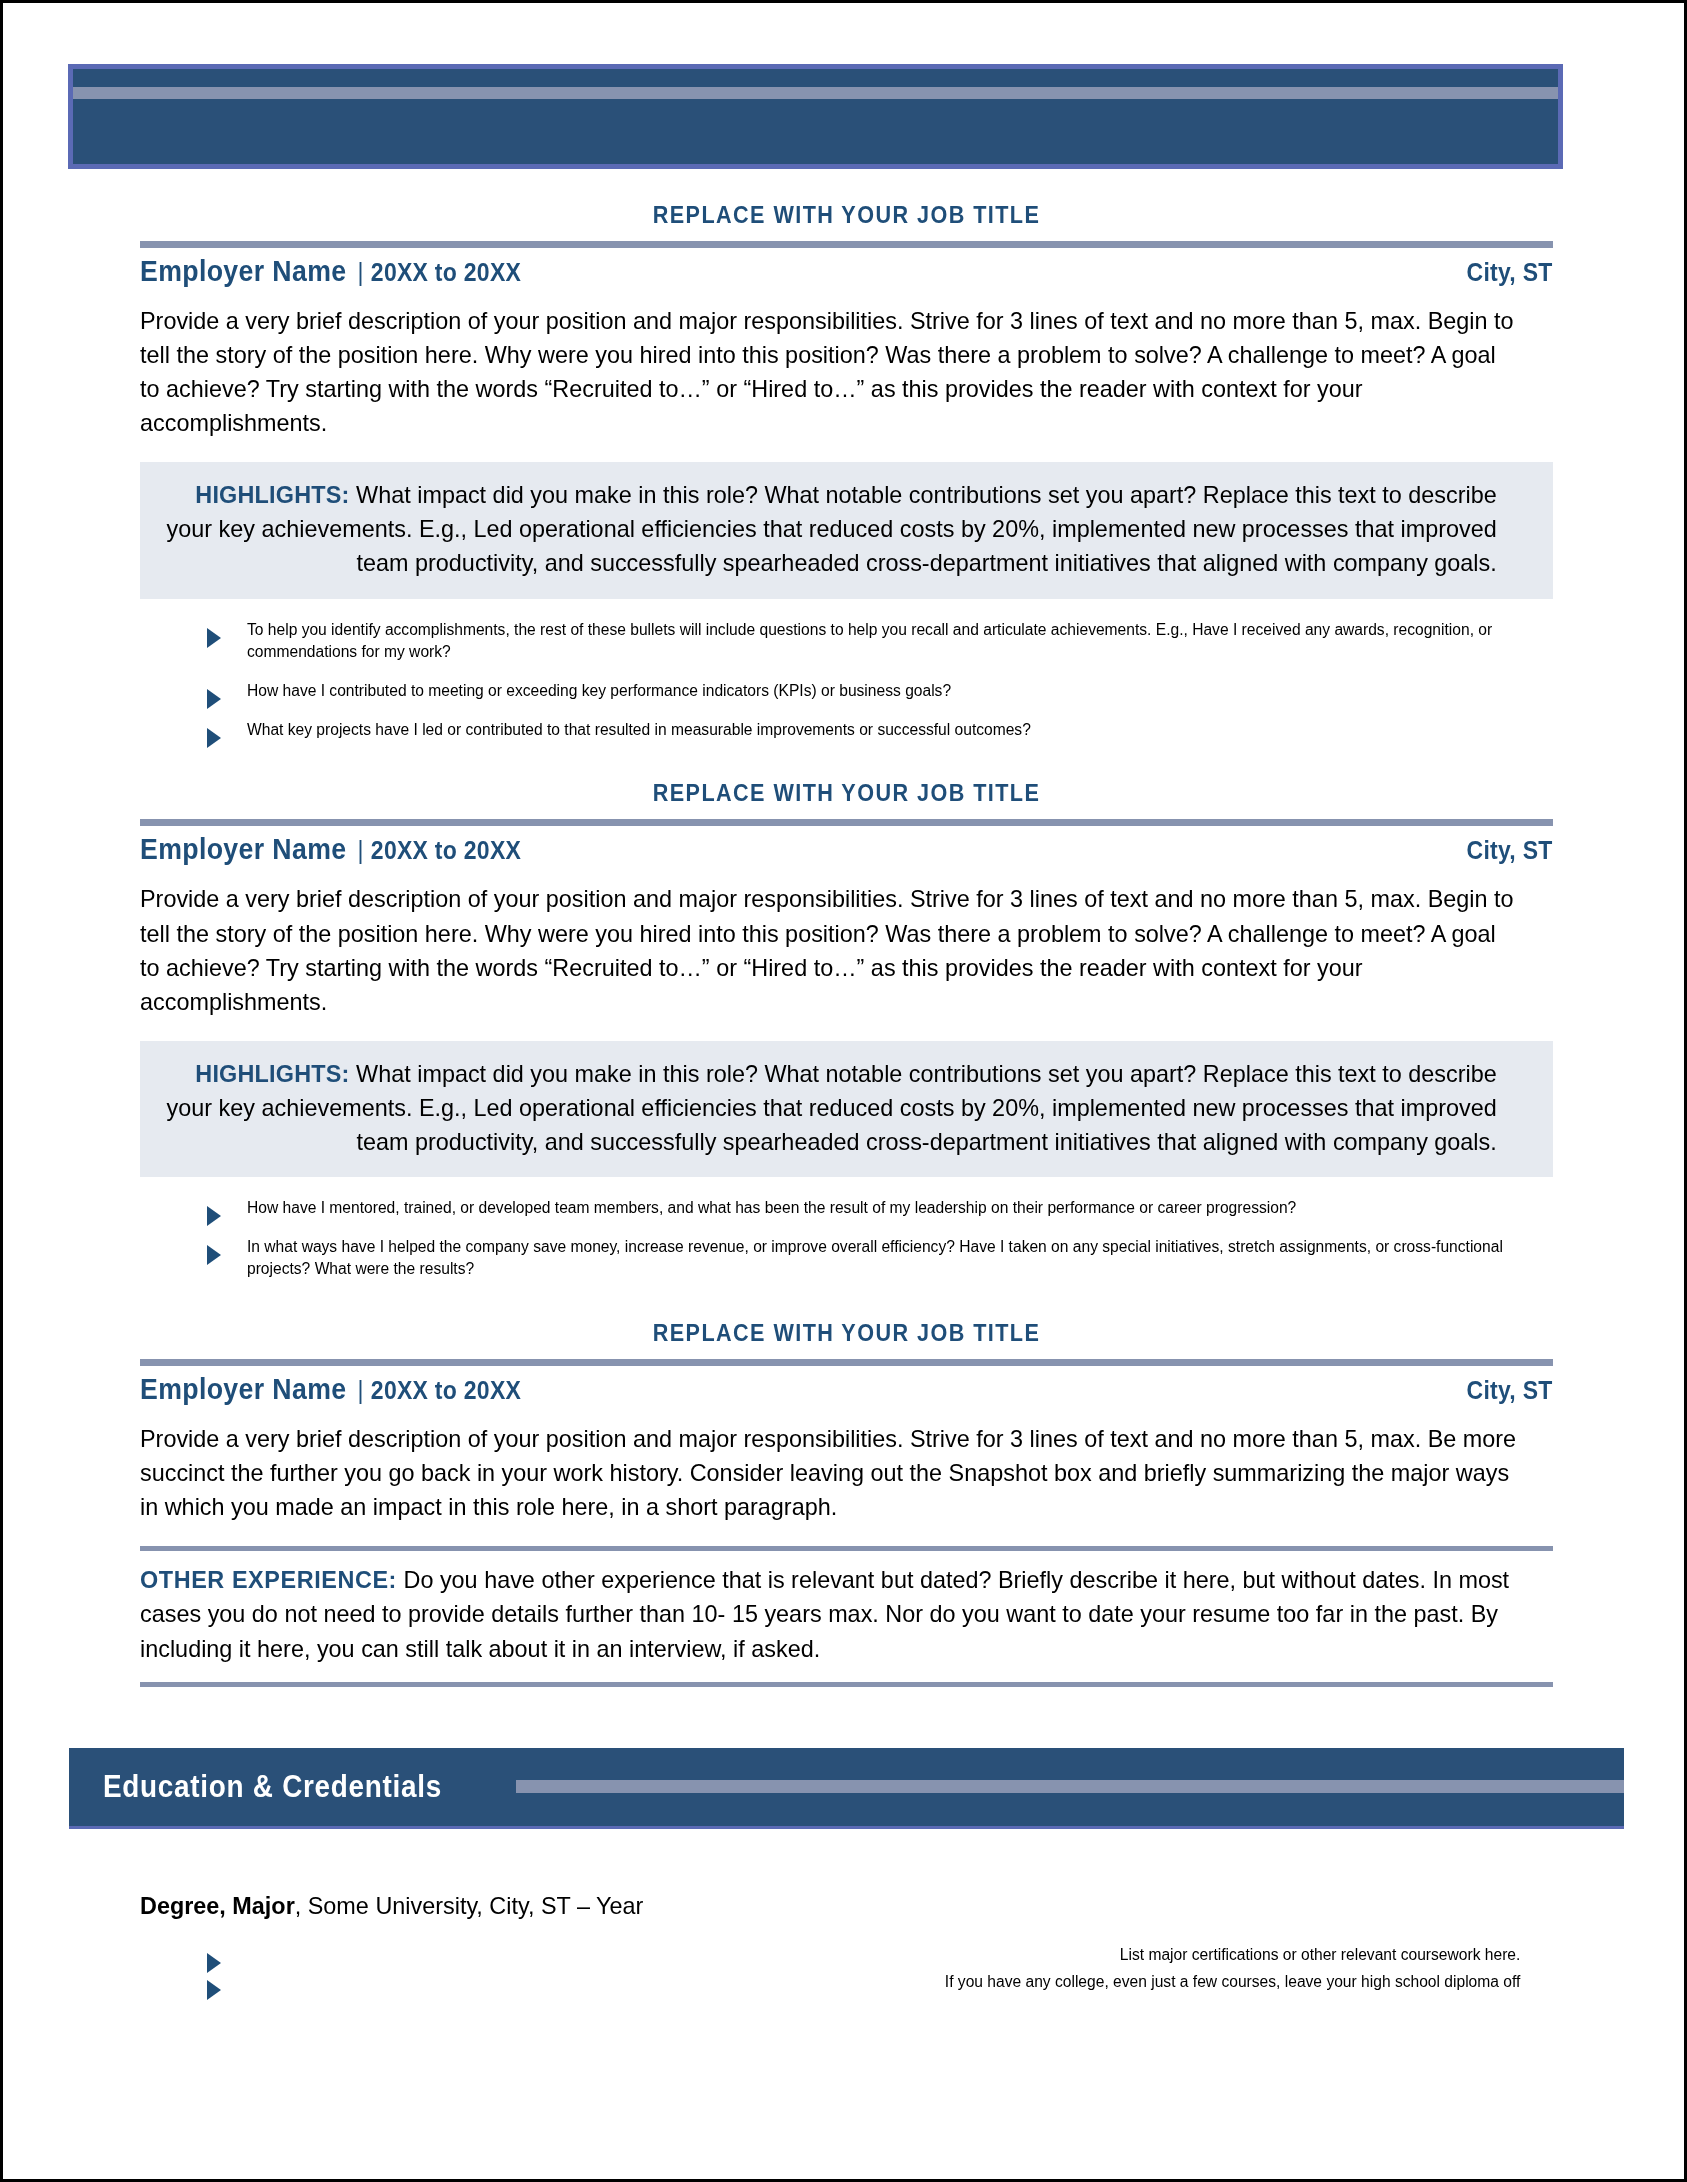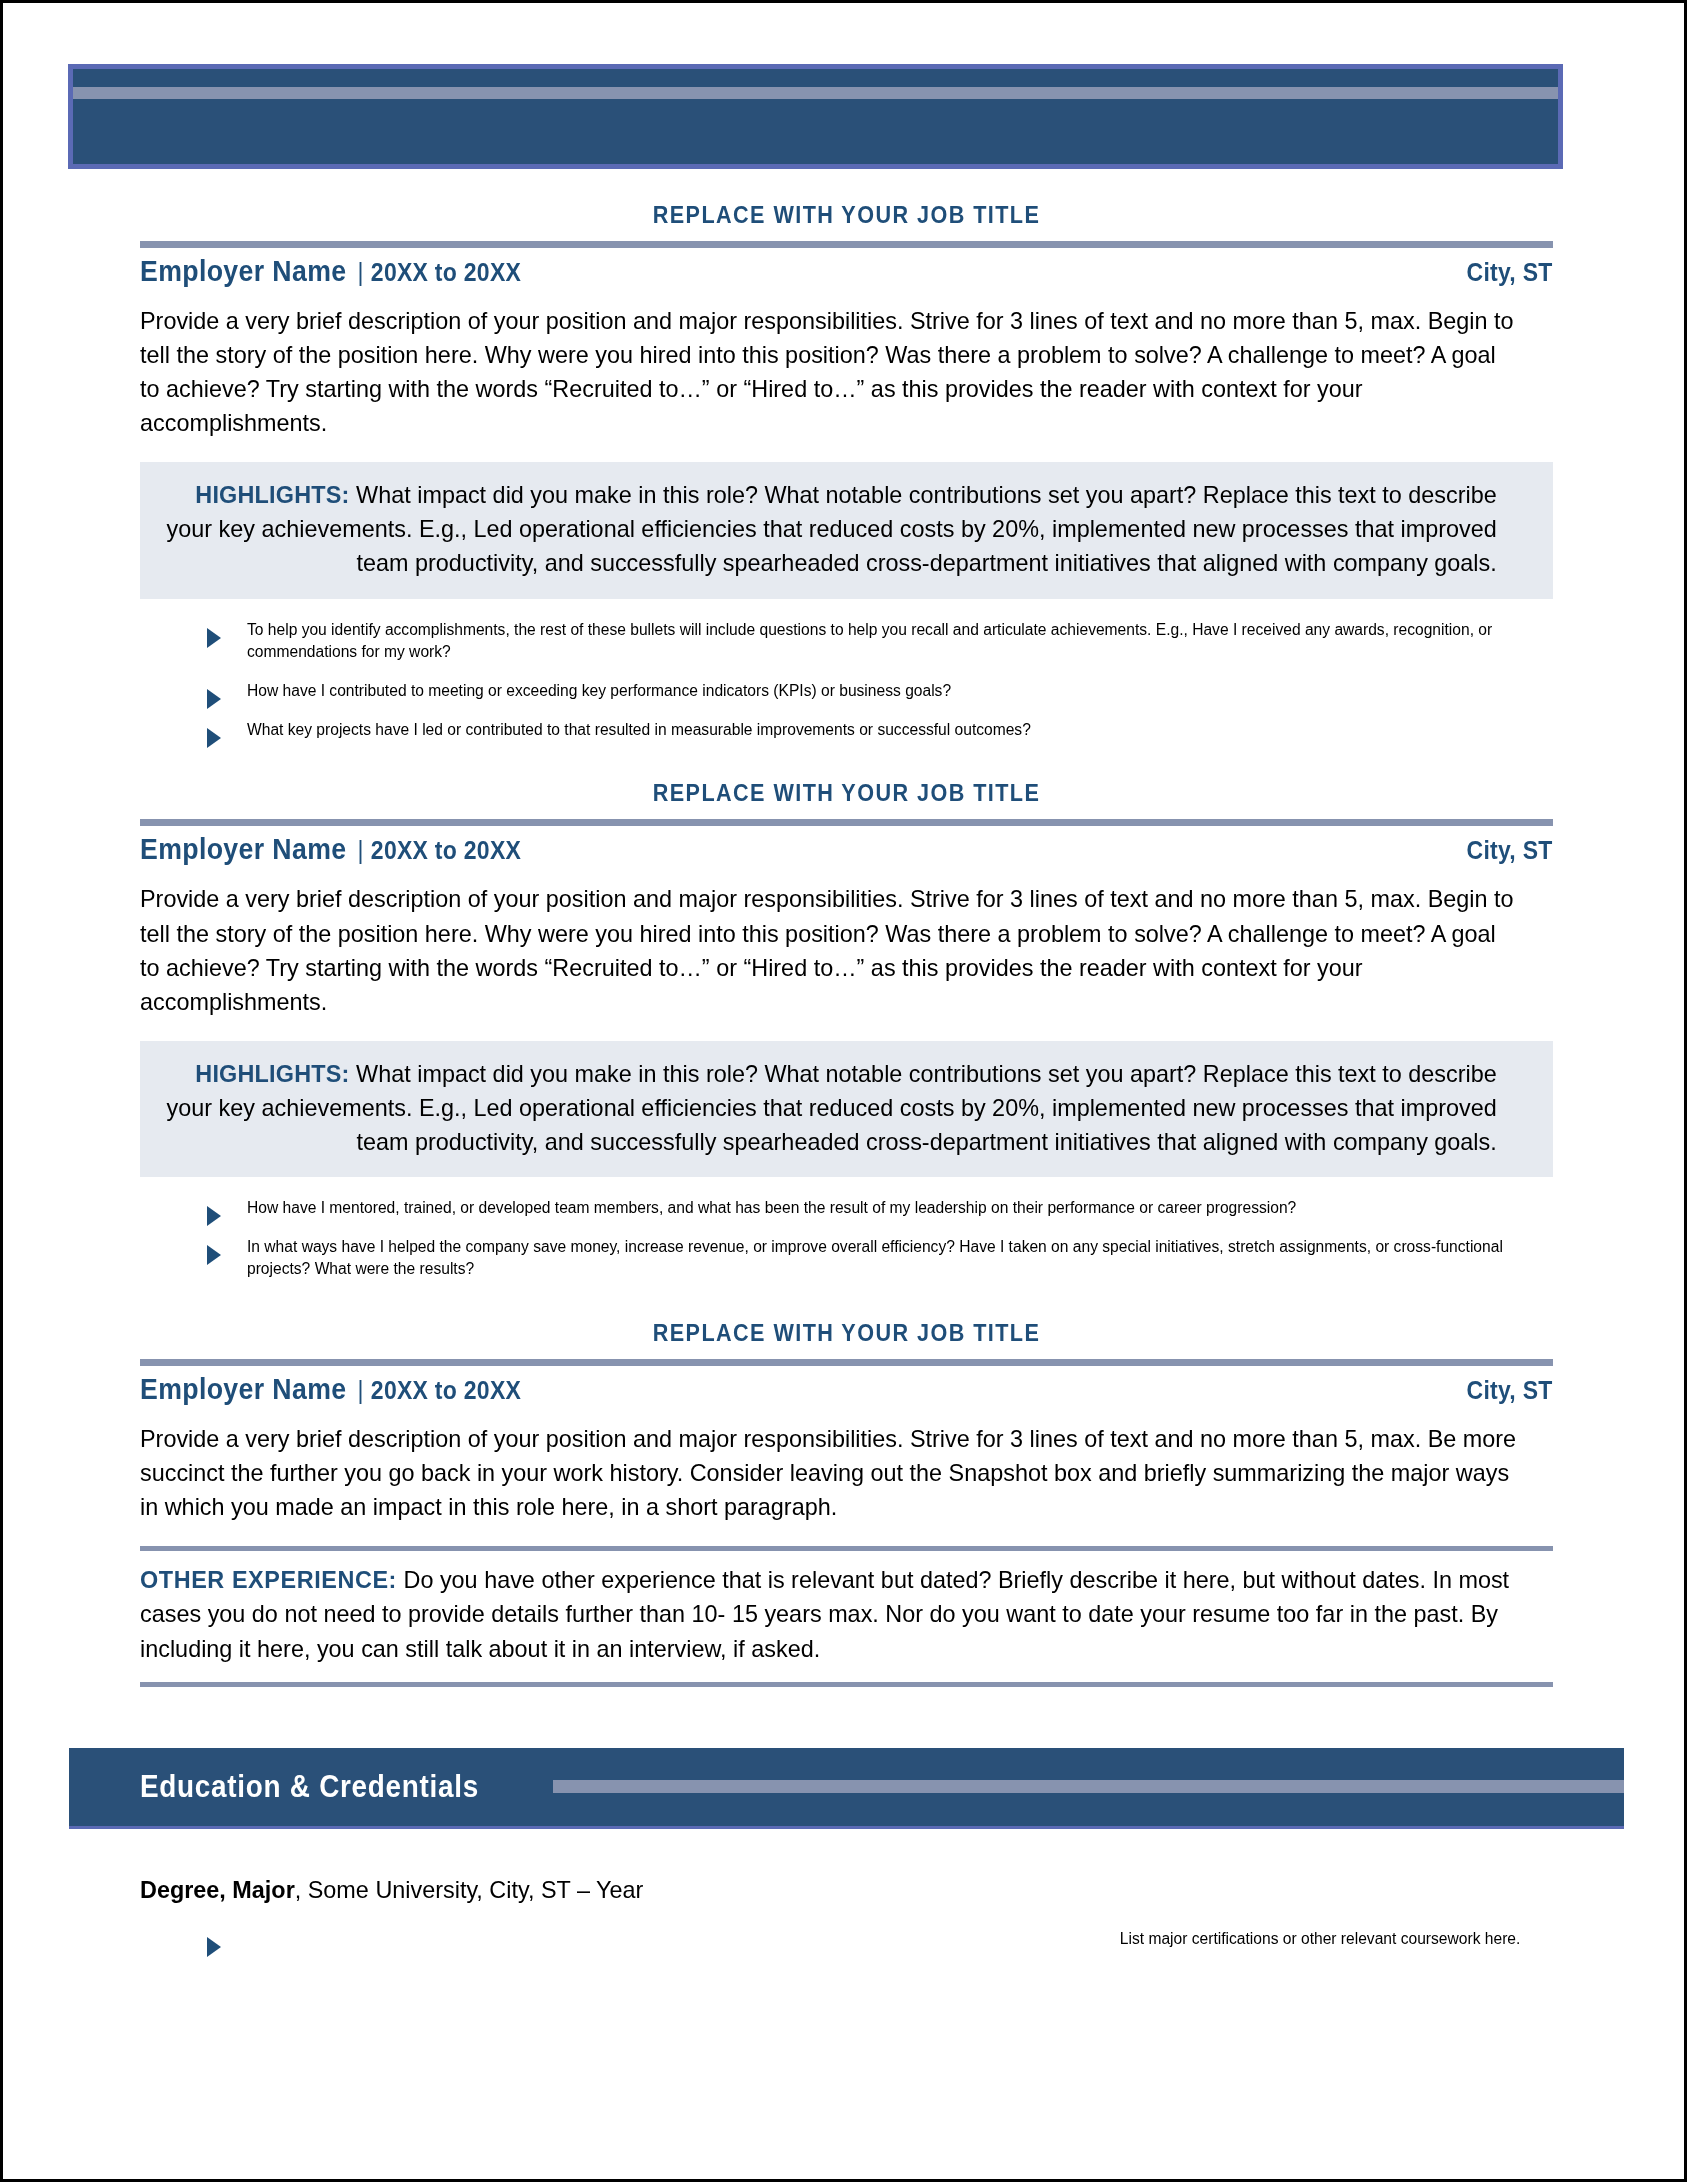--- a/index.html
+++ b/index.html
@@ -213,29 +213,29 @@
   }
   .other-exp-label {
     color: #1f4e79;
     font-weight: bold;
     letter-spacing: 0.6px;
   }
 
   
   .edu-banner {
     position: relative;
-    margin: 61px 0 0 0;
+    margin: 61px 0 16px 0;
     margin-left: -71px;
     margin-right: -71px;
     height: 81px;
     background: #2a5078;
     border-bottom: 3px solid #5b6ab5;
     display: flex;
     align-items: center;
-    padding-left: 71px;
+    padding-left: 34px;
   }
   .edu-banner-title {
     color: #ffffff;
     font-size: 31px;
     font-weight: bold;
     letter-spacing: 0.8px;
     white-space: nowrap;
     transform: scaleX(0.9);
     transform-origin: left center;
     margin-right: 36px;
@@ -359,18 +359,22 @@
       <div class="edu-banner-rule"></div>
     </div>
 
     <div class="edu-body">
       <div class="degree-line"><span class="degree-bold">Degree, Major</span><span>, Some University, City, ST – Year</span></div>
       <ul class="bullet-list bullets-tight">
         <li class="bullet-item">
             <span class="tri"></span>
             <span class="bullet-text">List major certifications or other relevant coursework here.</span>
           </li>
+        <li class="bullet-item">
+            <span class="tri"></span>
+            <span class="bullet-text">If you have any college, even just a few courses, leave your high school diploma off</span>
+          </li>
       </ul>
     </div>
 
   </div>
 </div>
 
 
 </body></html>

